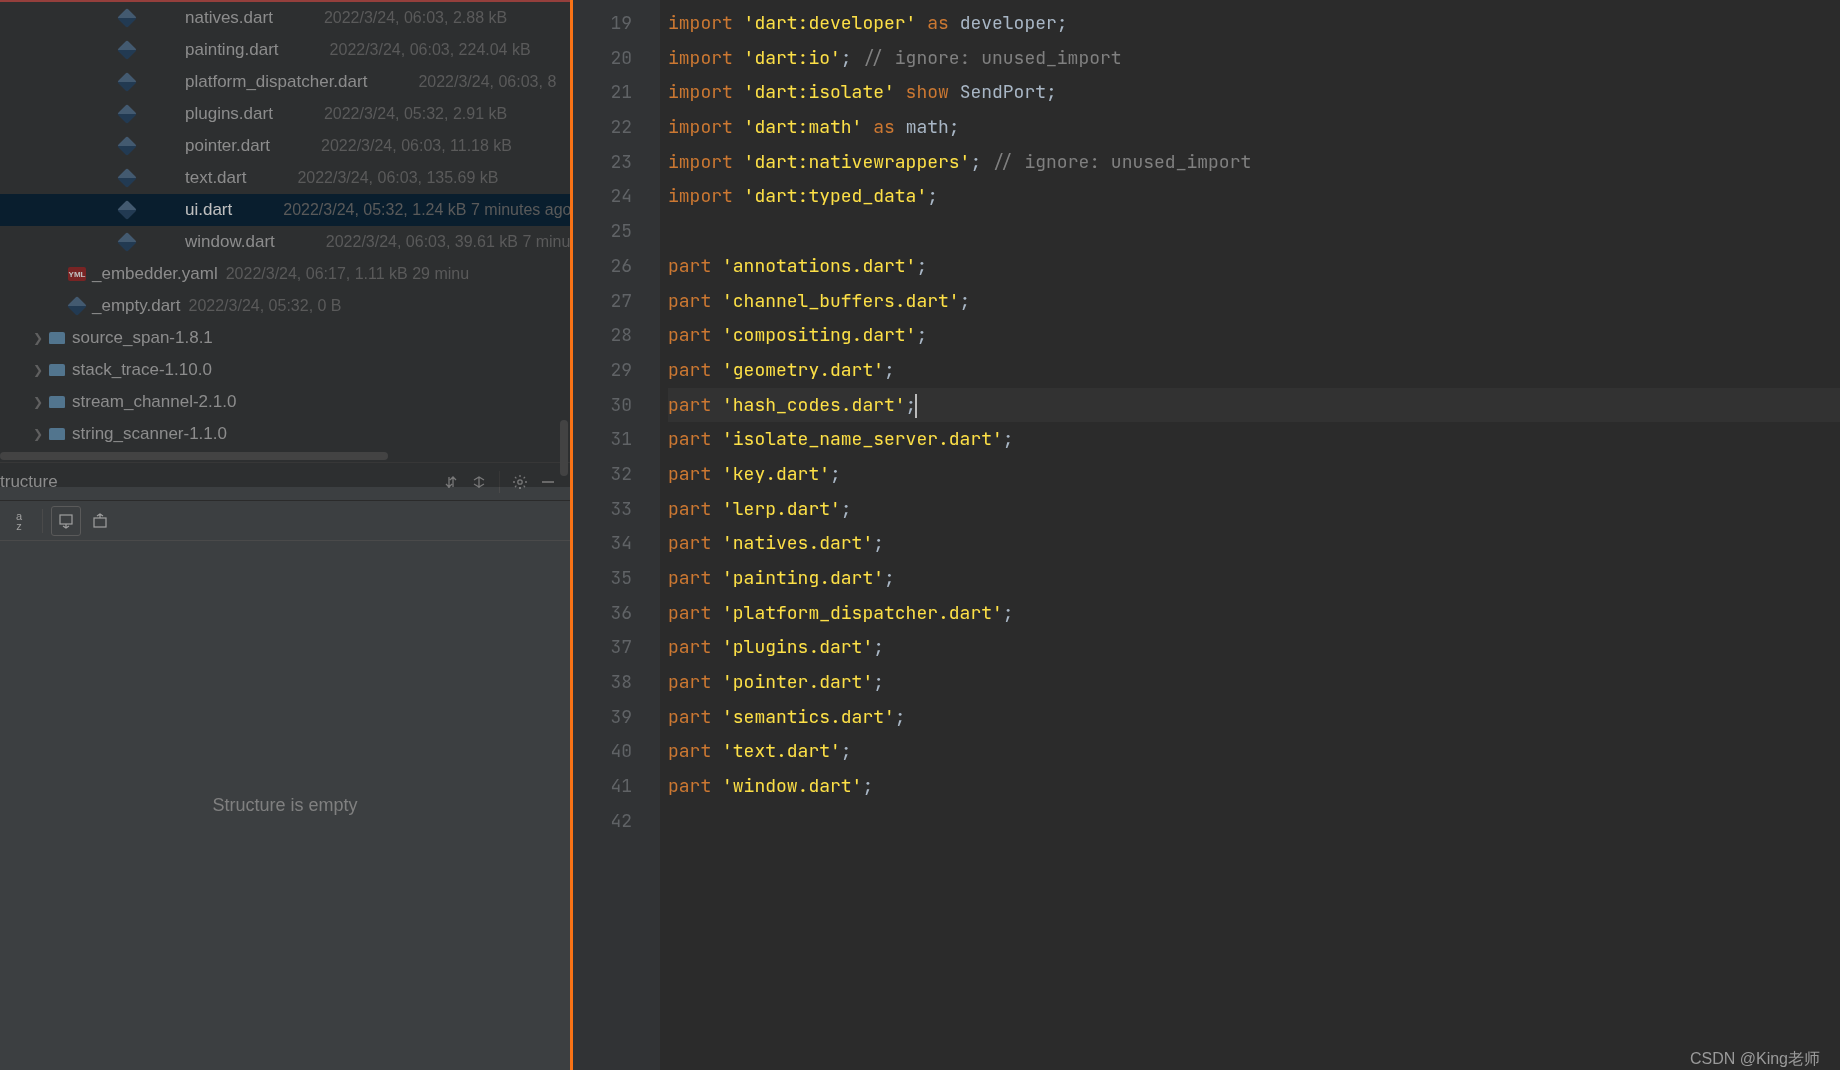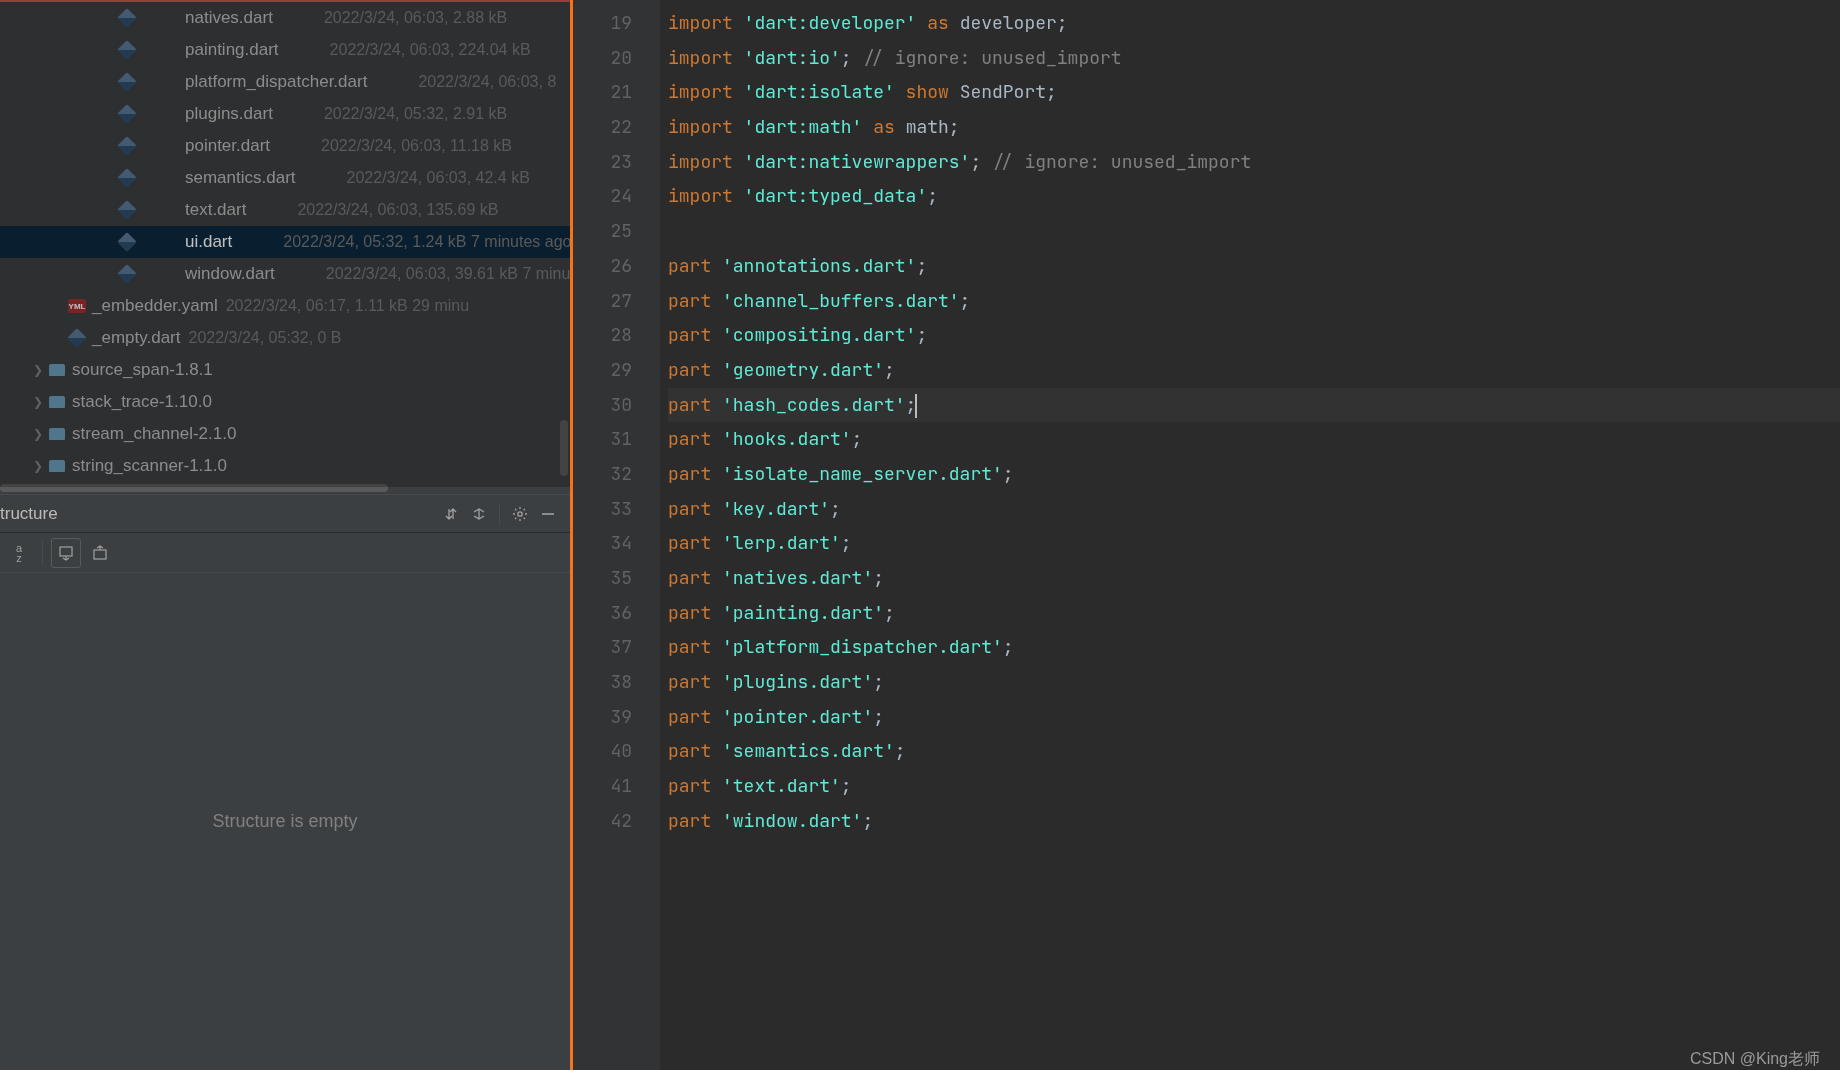--- a/index.html
+++ b/index.html
@@ -189,21 +189,21 @@
   flex: 1;
   padding: 6px 0 0 8px;
 }
 .code-line {
   height: 34.7px;
   line-height: 34.7px;
   white-space: pre;
 }
 .code-line.highlight { background: #323232; }
 .kw { color: #CC7832; }
-.str { color: #5eead4; }
+.str { color: #fde047; }
 .ident { color: #A9B7C6; text-align: right; }
 .cmt { color: #808080; }
 .plain { color: #A9B7C6; }
 .cursor {
   display: inline-block;
   width: 2px; height: 24px;
   background: #BBBBBB;
   vertical-align: middle;
   margin-left: -1px;
 }
@@ -249,27 +249,20 @@
         </span>
         <span class="name">plugins.dart</span>
         <span class="meta">2022/3/24, 05:32, 2.91 kB</span>
       </div>
       <div class="tree-item indent-file">
         <span class="icon">
           <span class="dart-icon"></span>
         </span>
         <span class="name">pointer.dart</span>
         <span class="meta">2022/3/24, 06:03, 11.18 kB</span>
-      </div>
-      <div class="tree-item indent-file">
-        <span class="icon">
-          <span class="dart-icon"></span>
-        </span>
-        <span class="name">semantics.dart</span>
-        <span class="meta">2022/3/24, 06:03, 42.4 kB</span>
       </div>
       <div class="tree-item indent-file">
         <span class="icon">
           <span class="dart-icon"></span>
         </span>
         <span class="name">text.dart</span>
         <span class="meta">2022/3/24, 06:03, 135.69 kB</span>
       </div>
       <div class="tree-item indent-file selected">
         <span class="icon">
@@ -414,21 +407,20 @@
       <div class="code-line"><span class="kw">import </span><span class="str">'dart:isolate'</span><span class="kw"> show </span><span class="ident">SendPort</span><span class="plain">;</span></div>
       <div class="code-line"><span class="kw">import </span><span class="str">'dart:math'</span><span class="kw"> as </span><span class="ident">math</span><span class="plain">;</span></div>
       <div class="code-line"><span class="kw">import </span><span class="str">'dart:nativewrappers'</span><span class="plain">; </span><span class="cmt">// ignore: unused_import</span></div>
       <div class="code-line"><span class="kw">import </span><span class="str">'dart:typed_data'</span><span class="plain">;</span></div>
       <div class="code-line">&nbsp;</div>
       <div class="code-line"><span class="kw">part </span><span class="str">'annotations.dart'</span><span class="plain">;</span></div>
       <div class="code-line"><span class="kw">part </span><span class="str">'channel_buffers.dart'</span><span class="plain">;</span></div>
       <div class="code-line"><span class="kw">part </span><span class="str">'compositing.dart'</span><span class="plain">;</span></div>
       <div class="code-line"><span class="kw">part </span><span class="str">'geometry.dart'</span><span class="plain">;</span></div>
       <div class="code-line highlight"><span class="kw">part </span><span class="str">'hash_codes.dart'</span><span class="plain">;</span><span class="cursor"></span></div>
-      <div class="code-line"><span class="kw">part </span><span class="str">'hooks.dart'</span><span class="plain">;</span></div>
       <div class="code-line"><span class="kw">part </span><span class="str">'isolate_name_server.dart'</span><span class="plain">;</span></div>
       <div class="code-line"><span class="kw">part </span><span class="str">'key.dart'</span><span class="plain">;</span></div>
       <div class="code-line"><span class="kw">part </span><span class="str">'lerp.dart'</span><span class="plain">;</span></div>
       <div class="code-line"><span class="kw">part </span><span class="str">'natives.dart'</span><span class="plain">;</span></div>
       <div class="code-line"><span class="kw">part </span><span class="str">'painting.dart'</span><span class="plain">;</span></div>
       <div class="code-line"><span class="kw">part </span><span class="str">'platform_dispatcher.dart'</span><span class="plain">;</span></div>
       <div class="code-line"><span class="kw">part </span><span class="str">'plugins.dart'</span><span class="plain">;</span></div>
       <div class="code-line"><span class="kw">part </span><span class="str">'pointer.dart'</span><span class="plain">;</span></div>
       <div class="code-line"><span class="kw">part </span><span class="str">'semantics.dart'</span><span class="plain">;</span></div>
       <div class="code-line"><span class="kw">part </span><span class="str">'text.dart'</span><span class="plain">;</span></div>

